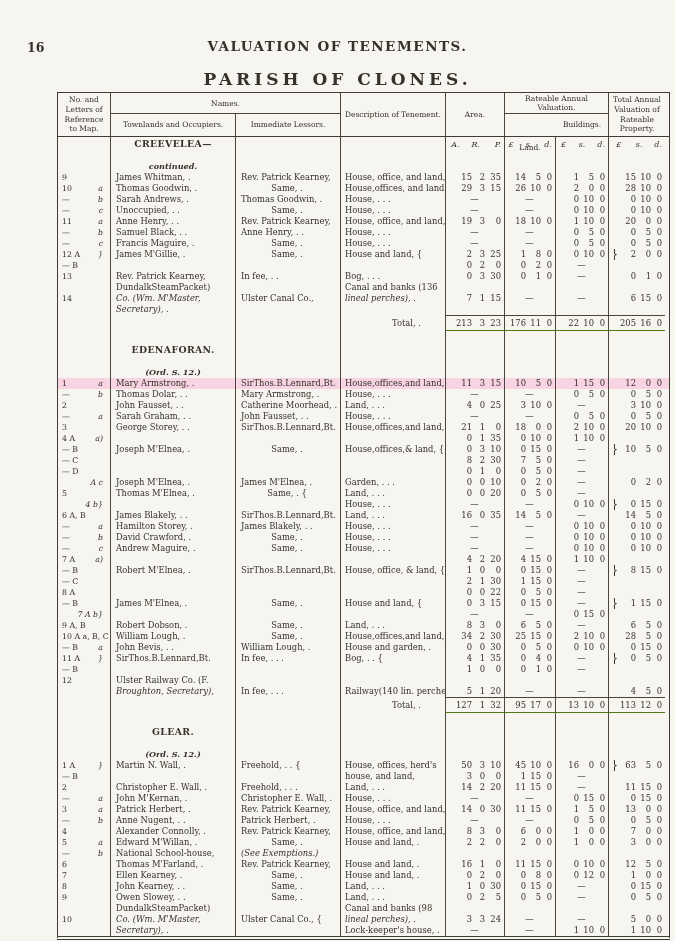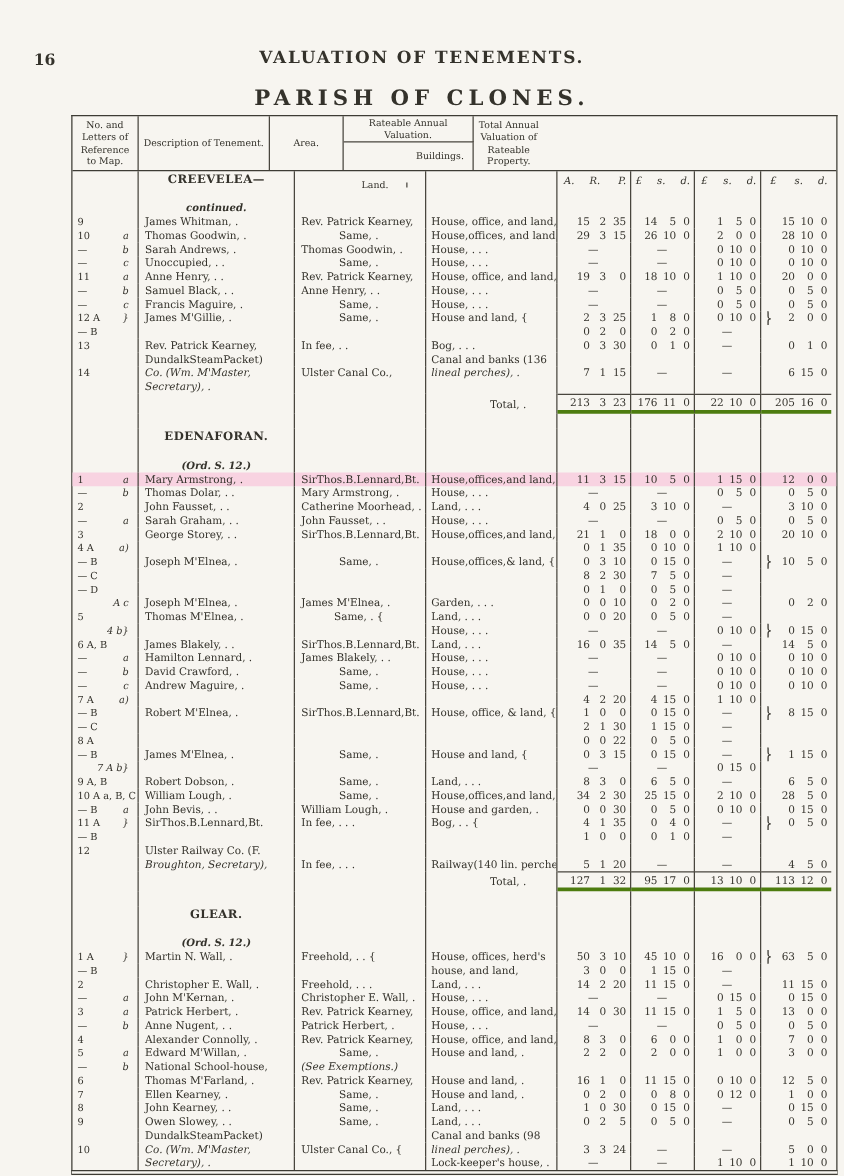--- a/index.html
+++ b/index.html
@@ -64,33 +64,40 @@
 
   .heading{min-height:25px;height:auto;}
   .heading .cell{align-items:flex-start;padding-top:2px;gap:12px;}
   .heading .c-occ{flex-direction:column;align-items:center;justify-content:center;padding:1px 0;}
   .sh1{font-size:9.3px;font-weight:700;letter-spacing:.4px;line-height:11px;}
   .sh2{font-size:8.1px;font-style:italic;font-weight:600;line-height:10px;}
   .units{font-style:italic;font-size:8px;}
 
   .trow{height:16px;line-height:14px;}
   .trow .c-desc{justify-content:flex-end;padding-right:24px;}
-  .trow .boxed{border-top:1px solid #49463e;border-bottom:3px solid #4d7c0f;}
+  .trow .boxed{border-top:1px solid #49463e;border-bottom:1px solid #4d7c0f;}
   .sp{height:12px;}
 </style>
 </head>
 <body>
 
 <div class="page-no">16</div>
 <div class="doc-title">VALUATION OF TENEMENTS.</div>
 <div class="doc-subtitle">PARISH OF CLONES.</div>
 
 <div class="vtable">
   <div class="thead">
     <div class="hc h-ref">No. and Letters of Reference to Map.</div>
+    <div class="hgrp g-names">
+      <div class="htop">Names.</div>
+      <div class="hbot">
+        <div class="hc hb1">Townlands and Occupiers.</div>
+        <div class="hc hb2">Immediate Lessors.</div>
+      </div>
+    </div>
     <div class="hc h-desc">Description of Tenement.</div>
     <div class="hc h-area">Area.</div>
     <div class="hgrp g-rav">
       <div class="htop">Rateable Annual Valuation.</div>
       <div class="hbot">
         <div class="hc hb1">Land.</div>
         <div class="hc hb2">Buildings.</div>
       </div>
     </div>
     <div class="hc h-tot">Total Annual Valuation of Rateable Property.</div>
@@ -827,21 +834,21 @@
           <span class="np n0">14</span>
           <span class="np n1">5</span>
           <span class="np n2">0</span>
         </div>
       </div>
       <div class="row">
         <div class="cell c-ref">
           <span class="ref-n">—</span>
           <span class="ref-l">a</span>
         </div>
-        <div class="cell c-occ">Hamilton Lennard, .</div>
+        <div class="cell c-occ">Hamilton Storey, .</div>
         <div class="cell c-less">James Blakely, . .</div>
         <div class="cell c-desc">House, . . .</div>
         <div class="cell c-area">
           <span class="dash">—</span>
         </div>
         <div class="cell c-land">
           <span class="dash">—</span>
         </div>
         <div class="cell c-bld">
           <span class="np n0">0</span>

